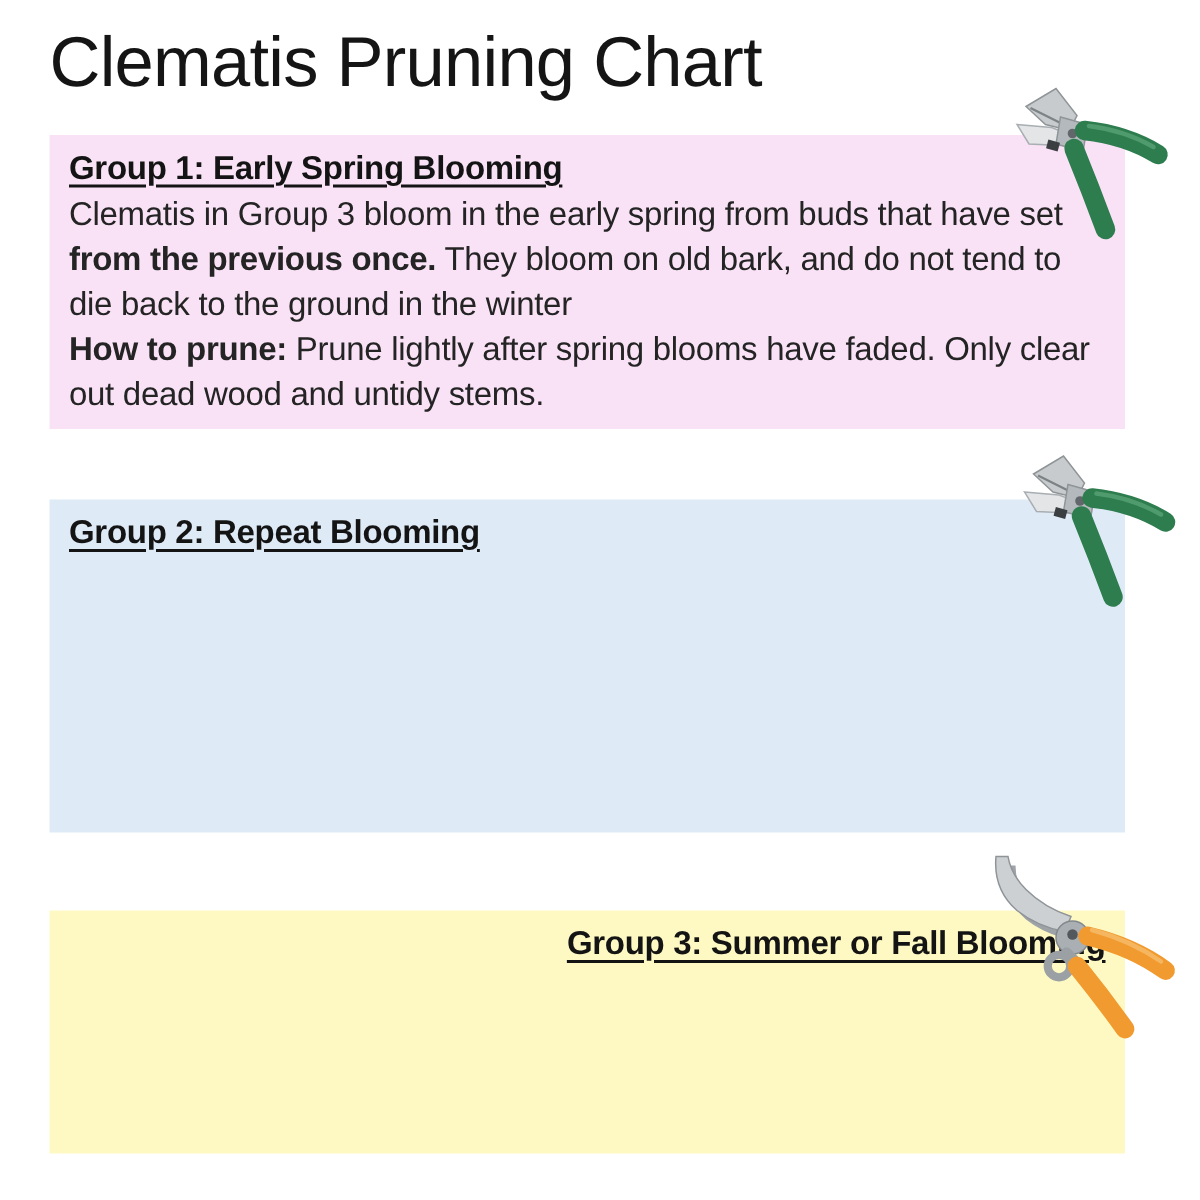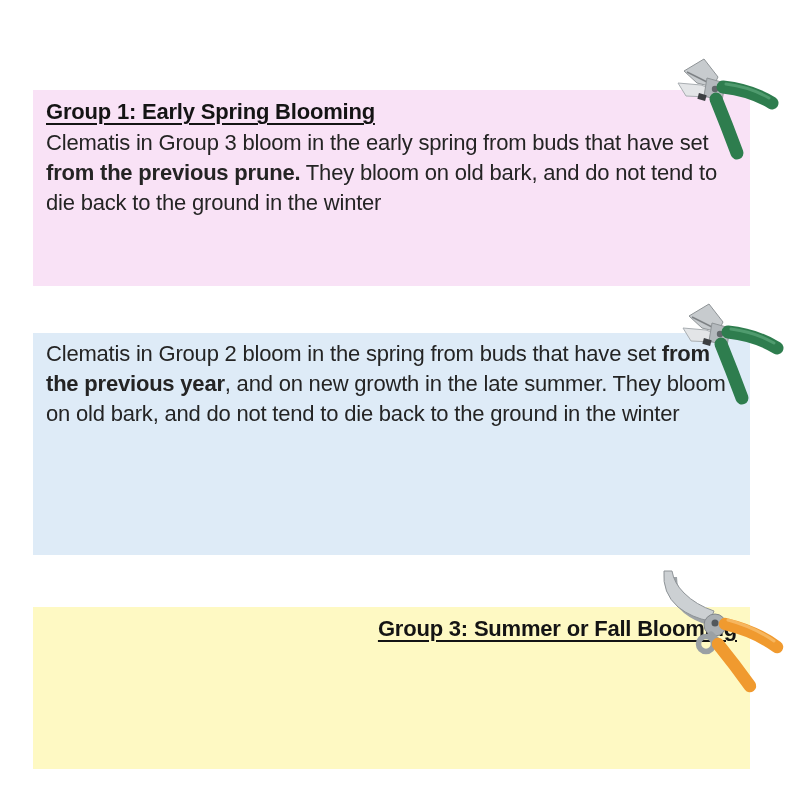--- a/index.html
+++ b/index.html
@@ -29,28 +29,30 @@
   .tool-icon{position:absolute;}
   .icon-snips-1{left:671px;top:56px;}
   .icon-snips-2{left:676px;top:301px;}
   .icon-bypass{left:650px;top:565px;}
 </style>
 </head>
 <body>
 
 <div id="canvas">
 
+  <h1 class="page-title">Clematis Pruning Chart</h1>
 
   <section class="card card-1" style="background-color: rgb(249, 226, 246);">
     <div class="group-heading">Group 1: Early Spring Blooming</div>
-    <p><span>Clematis in Group 3 bloom in the early spring from buds that have set </span><b>from the previous prune.</b><span> They bloom on old bark, and do not tend to die back to the ground in the winter</span></p>
+    <p><span>Clematis in Group 3 bloom in the early spring from buds that have set </span><b>from the previous once.</b><span> They bloom on old bark, and do not tend to die back to the ground in the winter</span></p>
+    <p><b>How to prune:</b><span> Prune lightly after spring blooms have faded. Only clear out dead wood and untidy stems.</span></p>
   </section>
 
   <section class="card card-2" style="background-color: rgb(222, 235, 247);">
-    <p><span>Clematis in Group 2 bloom in the spring from buds that have set </span><b>from the previous year</b><span>, and on new growth in the late summer. They bloom on old bark, and do not tend to die back to the ground in the winter</span></p>
+    <div class="group-heading">Group 2: Repeat Blooming</div>
   </section>
 
   <section class="card card-3" style="background-color: #fef9c3; text-align: right;">
     <div class="group-heading">Group 3: Summer or Fall Blooming</div>
   </section>
 
   <svg class="tool-icon icon-snips-1" width="122" height="112" viewBox="0 0 122 112">
     <path d="M7,27 L30,29 L46,35 L36,41 L15,40 Z" fill="#e3e5e7" stroke="#a9aeb2" stroke-width="1"></path>
     <path d="M13,15 L33,3 L47,21 L42,31 L26,27 Z" fill="#c7cbce" stroke="#8f9497" stroke-width="1"></path>
     <path d="M16,16 L40,28" stroke="#7d8285" stroke-width="1.5" fill="none"></path>

